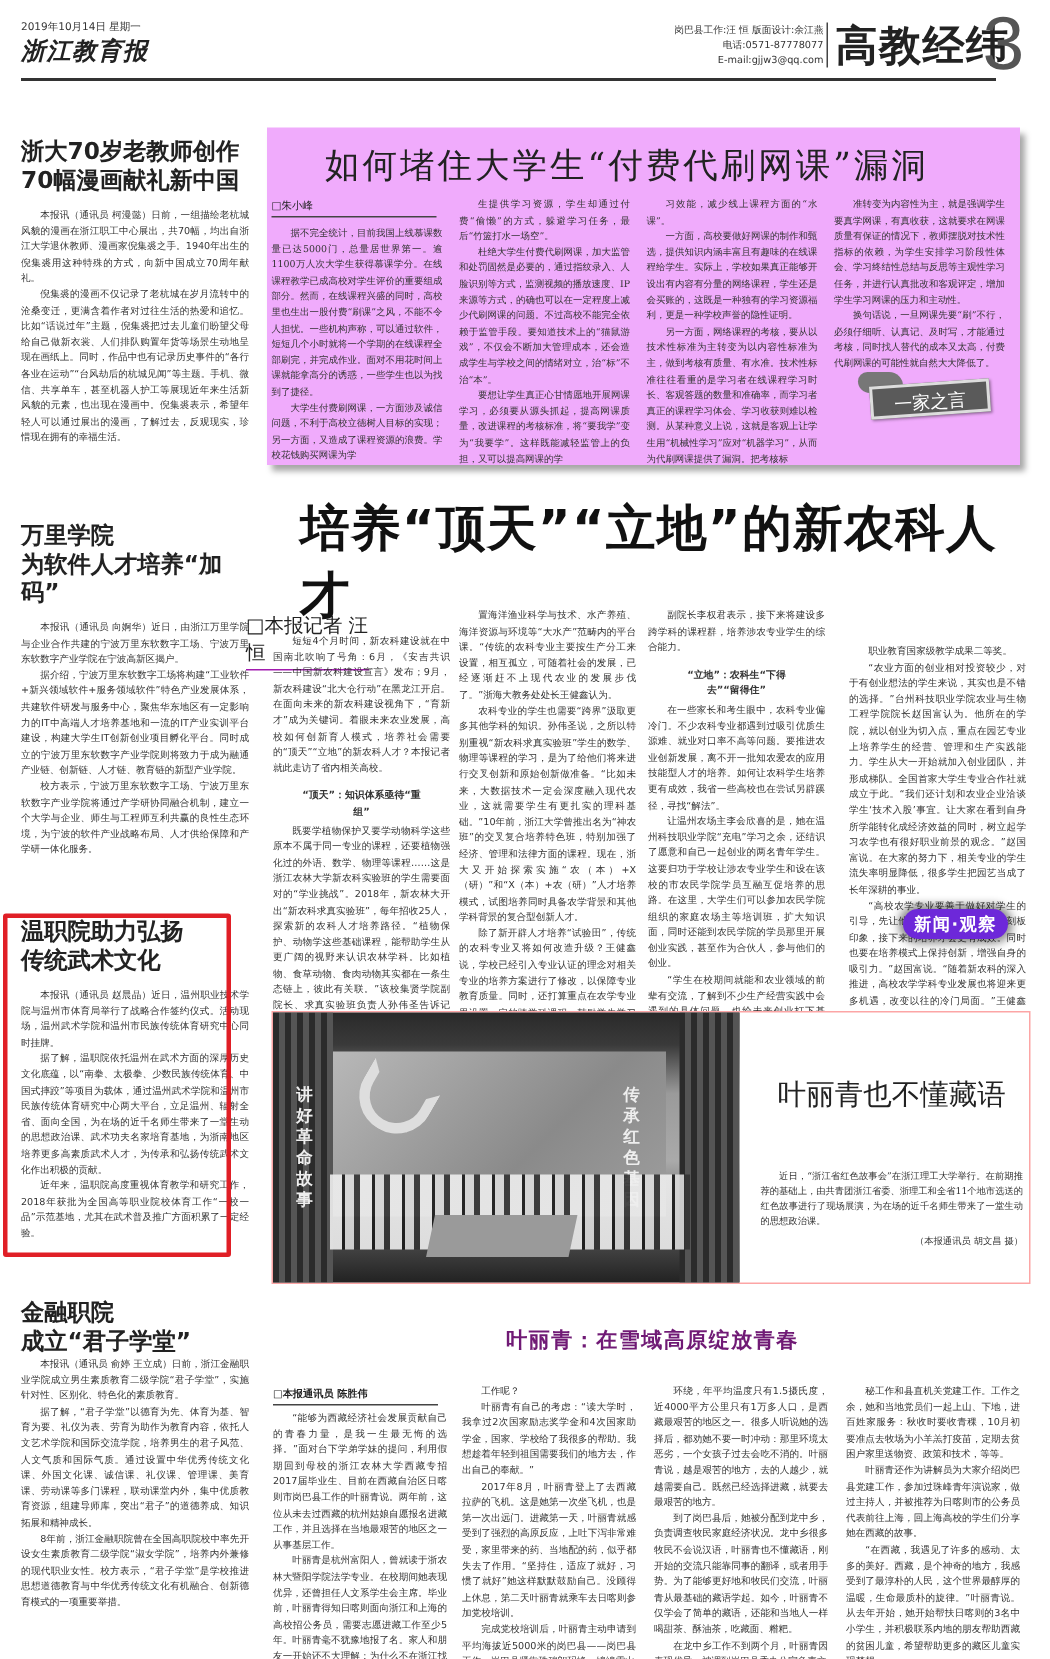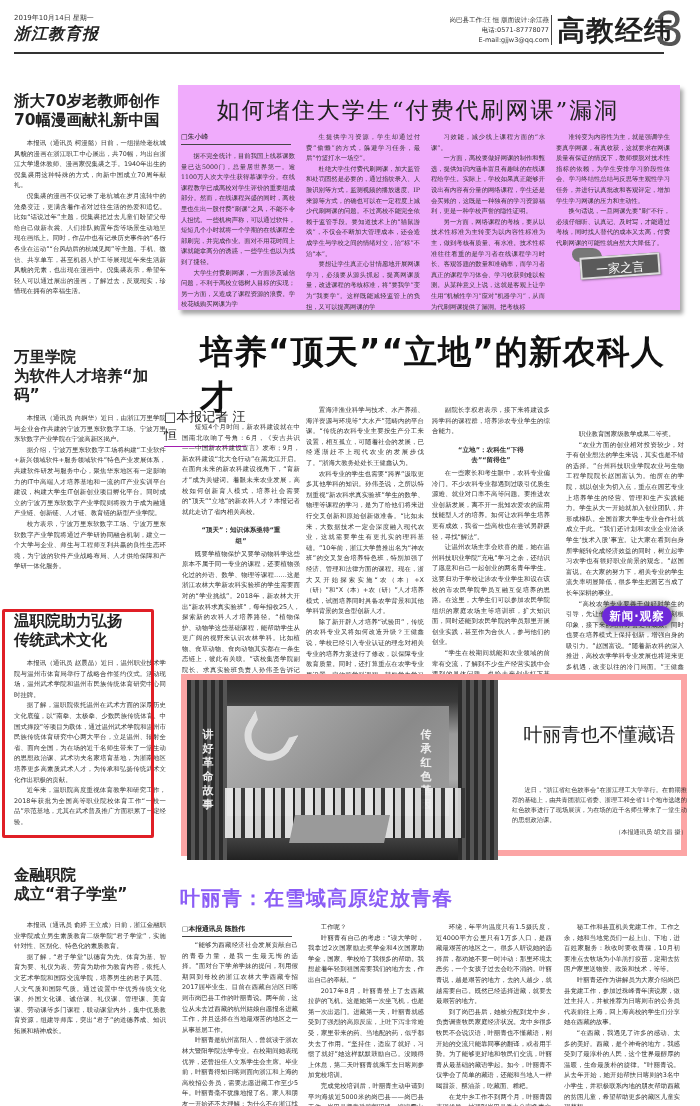--- a/index.html
+++ b/index.html
@@ -31,34 +31,34 @@
   .yijia-blob { position: absolute; left: 572px; top: 248px; width: 30px; height: 14px; background: #777; border-radius: 8px 12px 4px 10px; }
 
   
   #main-title { left: 200px; top: 330px; width: 490px; font-size: 33px; font-weight: bold; color: #111; letter-spacing: 1px; }
   #main-byline { left: 164px; top: 408px; width: 82px; font-size: 13px; border-bottom: 1px solid #a21caf; padding-bottom: 2px; }
   .mcol { position: absolute; width: 118px; }
   .subhead { font-weight: bold; text-align: center; text-indent: 0 !important; margin: 8px 16px 2px; font-size: 6.6px; }
   #news-badge { left: 602px; top: 606px; width: 70px; height: 20px; background: #6d28d9; color: #fff; border-radius: 10px; font-size: 11.5px; font-weight: bold; text-align: center; line-height: 20px; box-shadow: 0 0 6px 3px rgba(0,0,0,0.45); letter-spacing: 1px; }
 
   
-  #photo-block { left: 181px; top: 674px; width: 506px; height: 182px; border: 6px solid #fca5a5; background: #fff; }
+  #photo-block { left: 181px; top: 674px; width: 506px; height: 182px; border: 1px solid #fca5a5; background: #fff; }
   #photo { position: absolute; left: 0; top: 0; width: 311px; height: 180px; background: linear-gradient(180deg, #2a2a2a 0%, #3a3a3a 12%, #9a9a9a 30%, #aaa 55%, #555 80%, #222 100%); overflow: hidden; }
   .curtain { position: absolute; top: 0; width: 40px; height: 180px; background: repeating-linear-gradient(90deg, #2b2b2b 0 4px, #555 4px 8px); }
   #screen { position: absolute; left: 40px; top: 26px; width: 222px; height: 110px; background: linear-gradient(135deg, #b8b8b8, #8a8a8a 60%, #9e9e9e); }
   #hammer { position: absolute; left: 55px; top: 40px; width: 50px; height: 40px; border: 7px solid #dedede; border-radius: 0 0 40px 40px; border-top-color: transparent; transform: rotate(30deg); }
   .banner-text { position: absolute; width: 14px; color: #eee; font-size: 11px; line-height: 14px; font-weight: bold; text-align: center; }
   .people { position: absolute; left: 38px; top: 108px; width: 240px; height: 50px; background: repeating-linear-gradient(90deg, #eee 0 8px, #1a1a1a 8px 10px, #ddd 10px 16px, #333 16px 20px); opacity: 0.9; }
   .flag { position: absolute; left: 105px; top: 135px; width: 95px; height: 28px; background: #9a9a9a; transform: skewX(-12deg); }
   #photo-title { position: absolute; left: 325px; top: 42px; width: 175px; text-align: center; font-size: 19px; color: #222; }
   #photo-caption { position: absolute; left: 325px; top: 105px; width: 175px; font-size: 6.2px; line-height: 10px; color: #333; text-align: justify; text-indent: 2em; font-family: "DejaVu Serif", serif; }
   #photo-credit { position: absolute; left: 395px; top: 148px; width: 105px; font-size: 6.2px; text-align: right; color: #333; }
 
   
-  #bottom-title { left: 180px; top: 885px; width: 510px; font-size: 20px; font-weight: bold; color: #8b5cf6; letter-spacing: 1px; }
+  #bottom-title { left: 180px; top: 885px; width: 510px; text-align: center; font-size: 14px; font-weight: bold; color: #701a75; letter-spacing: 1px; }
   #bottom-byline { left: 182px; top: 924px; width: 110px; font-size: 6.8px; font-weight: bold; border-bottom: 1px solid #444; padding-bottom: 2px; }
   .bcol { position: absolute; width: 116px; }
 
   
   #highlight-box { left: 2px; top: 609px; width: 152px; height: 229px; border: 3px solid #e01f26; border-radius: 2px; }
 </style>
 </head>
 <body>
 
 <div class="abs" id="masthead-date">2019年10月14日  星期一</div>
@@ -107,23 +107,24 @@
     <p>近年来，温职院高度重视体育教学和研究工作，2018年获批为全国高等职业院校体育工作“一校一品”示范基地，尤其在武术普及推广方面积累了一定经验。</p>
   </div>
 </div>
 <div class="abs" id="highlight-box"></div>
 
 <div class="abs leftcol" style="top:866px;">
   <div class="lhead">
     <div>金融职院</div>
     <div>成立“君子学堂”</div>
   </div>
-  <div class="bodytext" style="margin-top:16px;">
+  <div class="bodytext" style="margin-top:0;">
     <p>本报讯（通讯员  俞婷  王立成）日前，浙江金融职业学院成立男生素质教育二级学院“君子学堂”，实施针对性、区别化、特色化的素质教育。</p>
     <p>据了解，“君子学堂”以德育为先、体育为基、智育为要、礼仪为表、劳育为助作为教育内容，依托人文艺术学院和国际交流学院，培养男生的君子风范、人文气质和国际气质。通过设置中华优秀传统文化课、外国文化课、诚信课、礼仪课、管理课、美育课、劳动课等多门课程，联动课堂内外，集中优质教育资源，组建导师库，突出“君子”的道德养成、知识拓展和精神成长。</p>
+    <p>8年前，浙江金融职院曾在全国高职院校中率先开设女生素质教育二级学院“淑女学院”，培养内外兼修的现代职业女性。校方表示，“君子学堂”是学校推进思想道德教育与中华优秀传统文化有机融合、创新德育模式的一项重要举措。</p>
   </div>
 </div>
 
 <div class="abs" id="opinion-box">
   <div id="opinion-title">如何堵住大学生“付费代刷网课”漏洞</div>
   <div id="opinion-byline">□朱小峰</div>
   <div class="ocol bodytext" style="left:3px; top:66px;">
       <p>据不完全统计，目前我国上线慕课数量已达5000门，总量居世界第一。逾1100万人次大学生获得慕课学分。在线课程教学已成高校对学生评价的重要组成部分。然而，在线课程兴盛的同时，高校里也生出一股付费“刷课”之风，不能不令人担忧。一些机构声称，可以通过软件，短短几个小时就将一个学期的在线课程全部刷完，并完成作业。面对不用花时间上课就能拿高分的诱惑，一些学生也以为找到了捷径。</p>
       <p>大学生付费刷网课，一方面涉及诚信问题，不利于高校立德树人目标的实现；另一方面，又造成了课程资源的浪费。学校花钱购买网课为学</p>
     </div>

